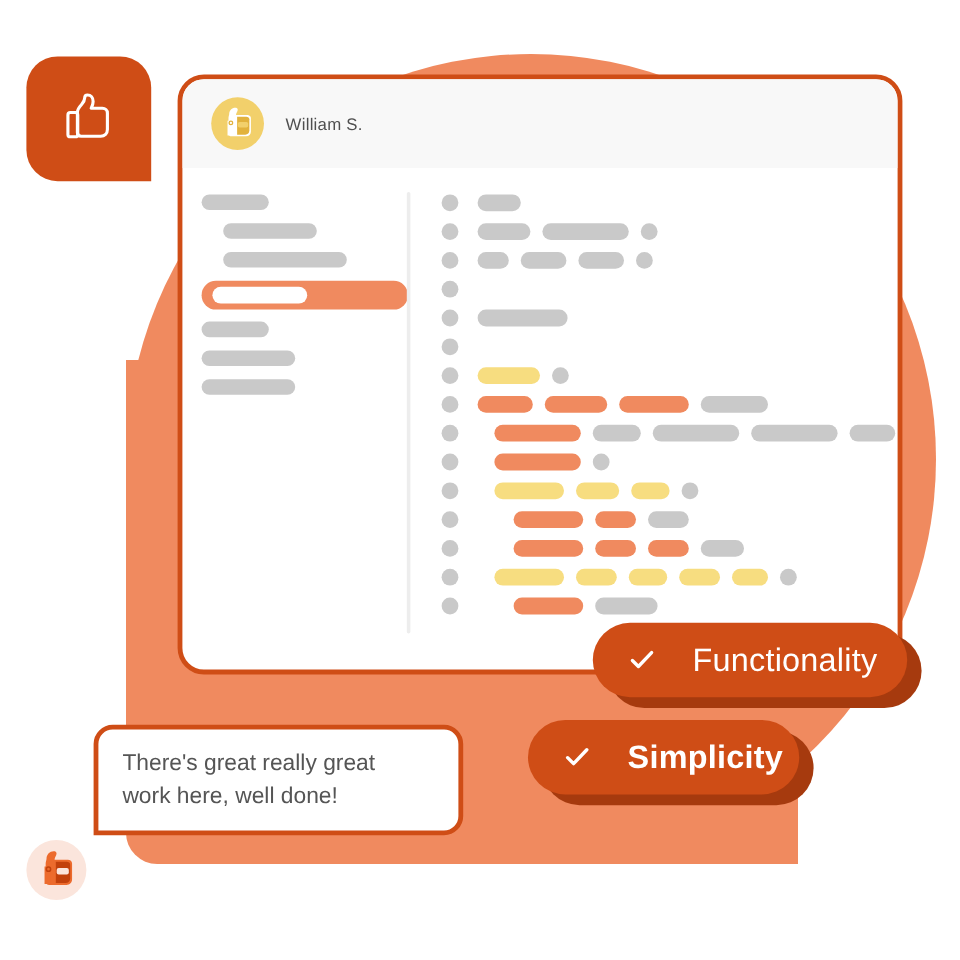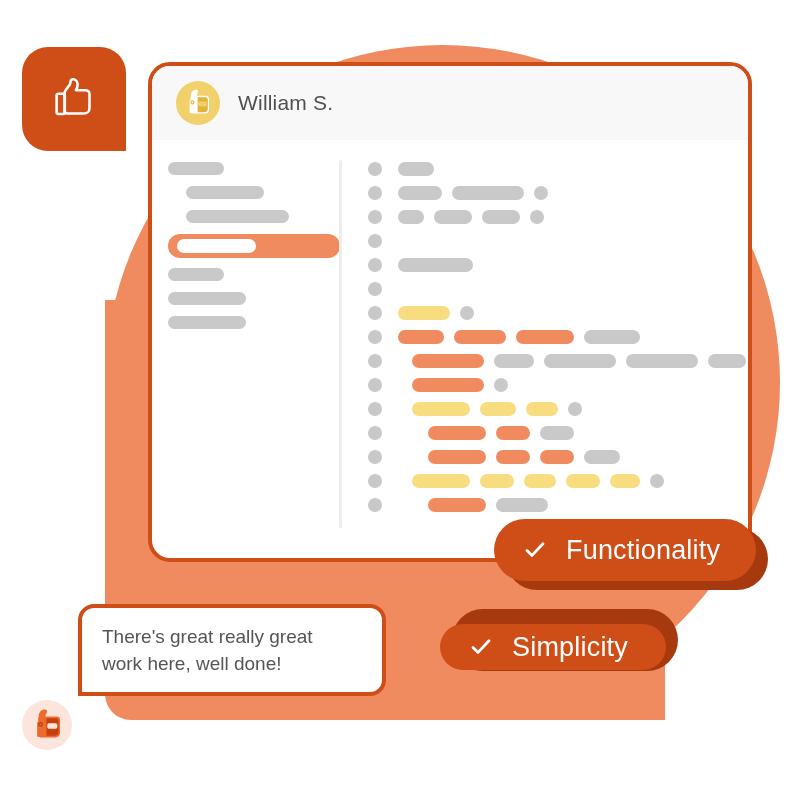--- a/index.html
+++ b/index.html
@@ -65,21 +65,21 @@
     border-radius: 50%;
     background: #f2d06b;
     display: flex;
     align-items: center;
     justify-content: center;
     flex: 0 0 auto;
     overflow: hidden;
   }
   .window-username {
     margin-left: 18px;
-    font-size: 21px;
+    font-size: 14px;
     color: #4f4f4f;
     letter-spacing: 0.2px;
   }
 
   
   .window-body {
     display: flex;
     height: 418px;
     padding-top: 18px;
     box-sizing: border-box;
@@ -174,20 +174,21 @@
 
   
   .tag-pill {
     position: absolute;
     display: flex;
     align-items: center;
     background: #cf4d16;
     border-radius: 34px;
     color: #ffffff;
     box-sizing: border-box;
+    gap: 11px;
   }
   .tag-shadow {
     position: absolute;
     border-radius: 34px;
     background: #a63a0e;
   }
   .tag-check {
     flex: 0 0 auto;
     display: flex;
     align-items: center;
@@ -203,22 +204,23 @@
     left: 506px; top: 528px; width: 262px; height: 62px;
   }
   #tag-functionality {
     left: 494px; top: 519px; width: 262px; height: 62px;
     padding-left: 28px;
   }
   #tag-simplicity-shadow {
     left: 452px; top: 609px; width: 226px; height: 62px;
   }
   #tag-simplicity {
-    left: 440px; top: 624px; width: 226px; height: 46px;
+    left: 440px; top: 600px; width: 226px; height: 62px;
     padding-left: 28px;
+    font-weight: bold;
   }
   .tag-label { margin-left: 18px; }
 
   
   .speech-bubble {
     position: absolute;
     left: 78px;
     top: 604px;
     width: 308px;
     height: 92px;

